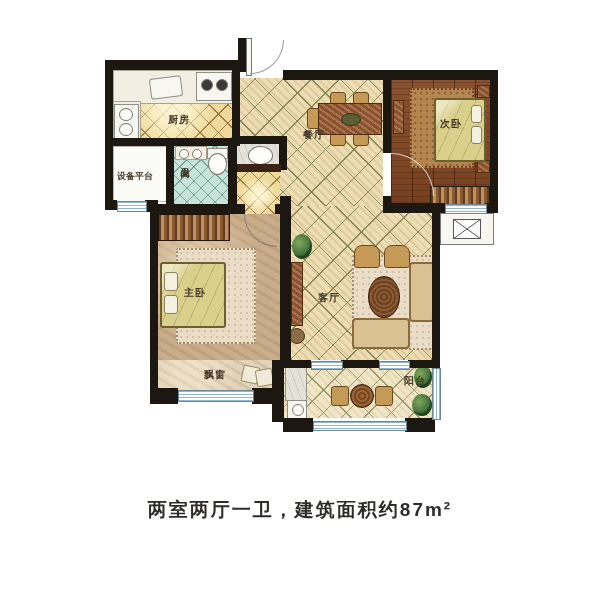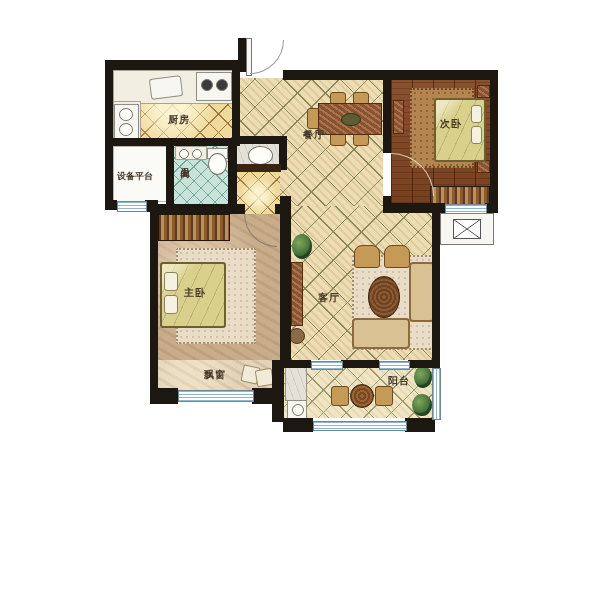--- a/index.html
+++ b/index.html
@@ -170,21 +170,21 @@
   <div class="floor-marble" style="left:285px;top:367px;width:20px;height:32px;border:1px solid #97948a;"></div>
   <div class="white-item" style="left:287px;top:400px;width:18px;height:17px;">
     <div class="circ" style="left:4px;top:3px;width:10px;height:10px;"></div>
   </div>
   <div class="chair" style="left:331px;top:386px;width:16px;height:18px;"></div>
   <div class="chair" style="left:375px;top:386px;width:16px;height:18px;"></div>
   <div class="abs" style="left:350px;top:384px;width:22px;height:22px;border-radius:50%;border:1px solid #3a220e;
               background:repeating-radial-gradient(circle at 50% 50%,#9a6436 0 2px,#7a481f 2px 4px);"></div>
   <div class="plant" style="left:414px;top:366px;width:18px;height:22px;"></div>
   <div class="plant" style="left:412px;top:394px;width:20px;height:22px;"></div>
-  <div class="lbl" style="left:388px;top:374px;">阳台</div>
+  <div class="lbl" style="left:404px;top:374px;">阳台</div>
 
   <div class="white-item" style="left:440px;top:213px;width:52px;height:30px;border-color:#777;">
     <svg width="28" height="20" style="position:absolute;left:12px;top:5px;">
       <rect x="0.5" y="0.5" width="27" height="19" fill="#fff" stroke="#555"></rect>
       <line x1="0" y1="0" x2="28" y2="20" stroke="#555" stroke-width="1"></line>
       <line x1="28" y1="0" x2="0" y2="20" stroke="#555" stroke-width="1"></line>
     </svg>
   </div>
 
   <div class="w" style="left:105px;top:60px;width:135px;height:10px;"></div>
@@ -223,14 +223,15 @@
   <div class="win-h" style="left:445px;top:204px;width:40px;height:8px;"></div>
   <div class="win-h" style="left:178px;top:390px;width:74px;height:10px;"></div>
   <div class="win-h" style="left:311px;top:361px;width:30px;height:7px;"></div>
   <div class="win-h" style="left:379px;top:361px;width:29px;height:7px;"></div>
   <div class="win-h" style="left:313px;top:421px;width:92px;height:8px;"></div>
   <div class="win-v" style="left:432px;top:368px;width:7px;height:50px;"></div>
 
   <div class="white-item" style="left:246px;top:38px;width:4px;height:36px;border-color:#777;"></div>
   <div class="arc" style="left:250px;top:40px;width:33px;height:33px;border-bottom:1px solid #9a9a9a;border-right:1px solid #9a9a9a;border-bottom-right-radius:100%;"></div>
 
+  <div class="caption" style="top:497px;">两室两厅一卫，建筑面积约87m²</div>
 
 </div>
 
 </body></html>

